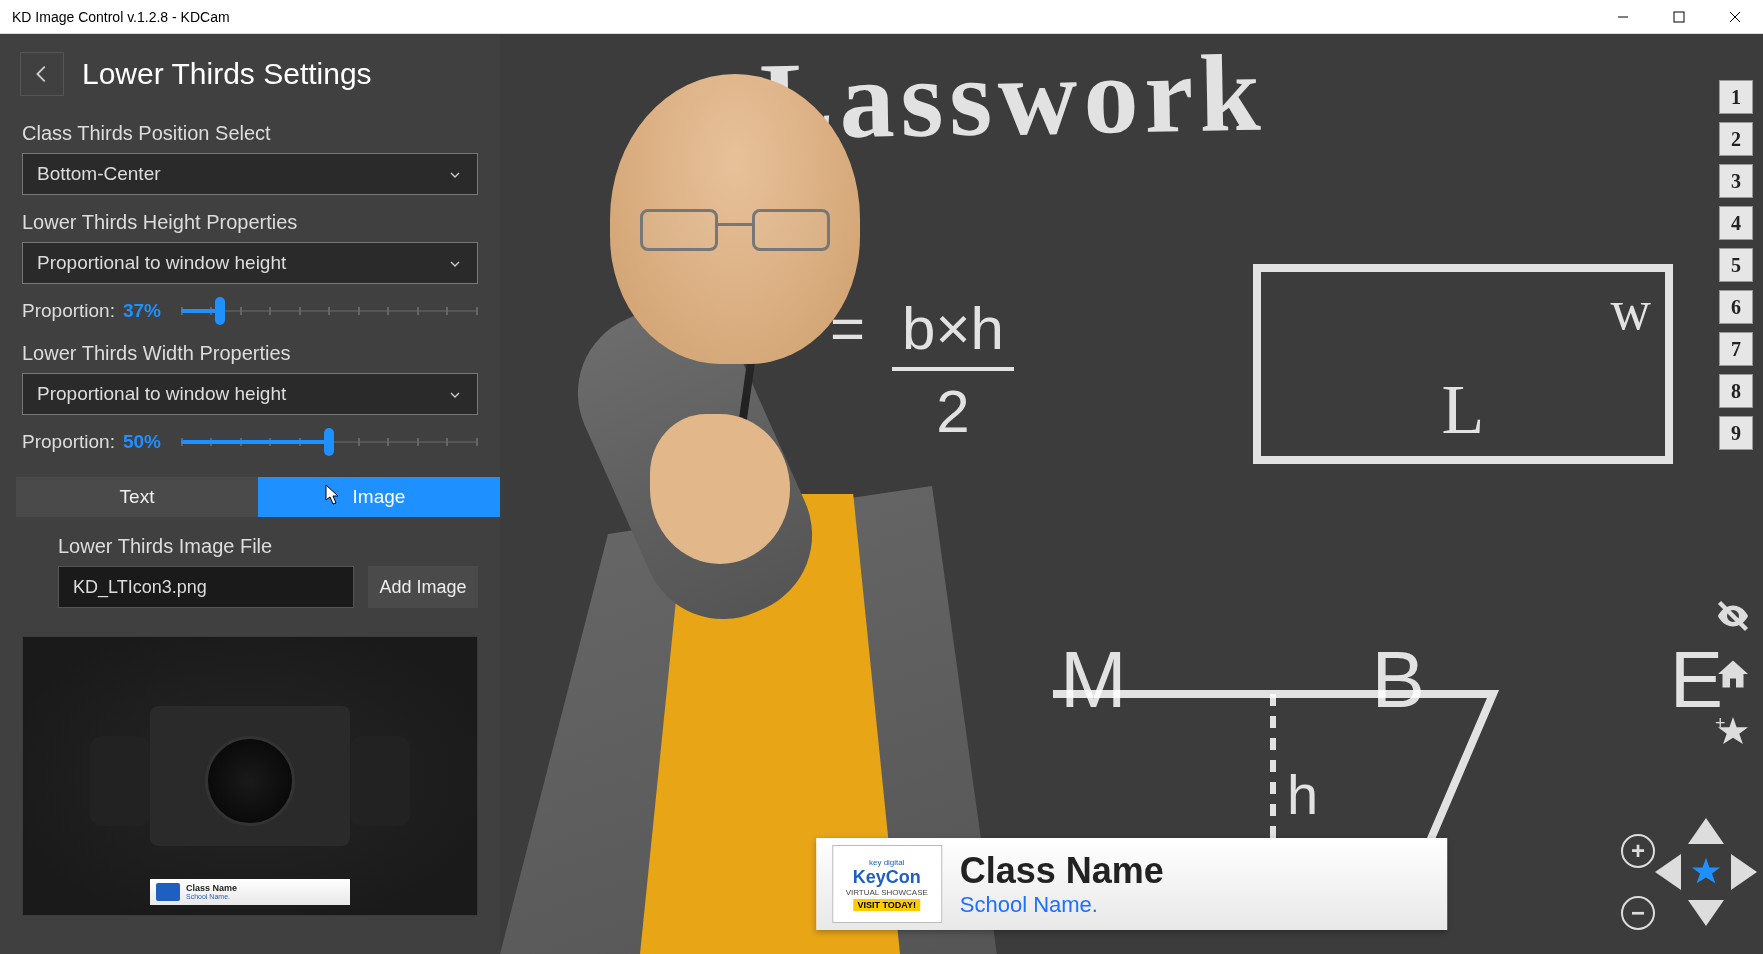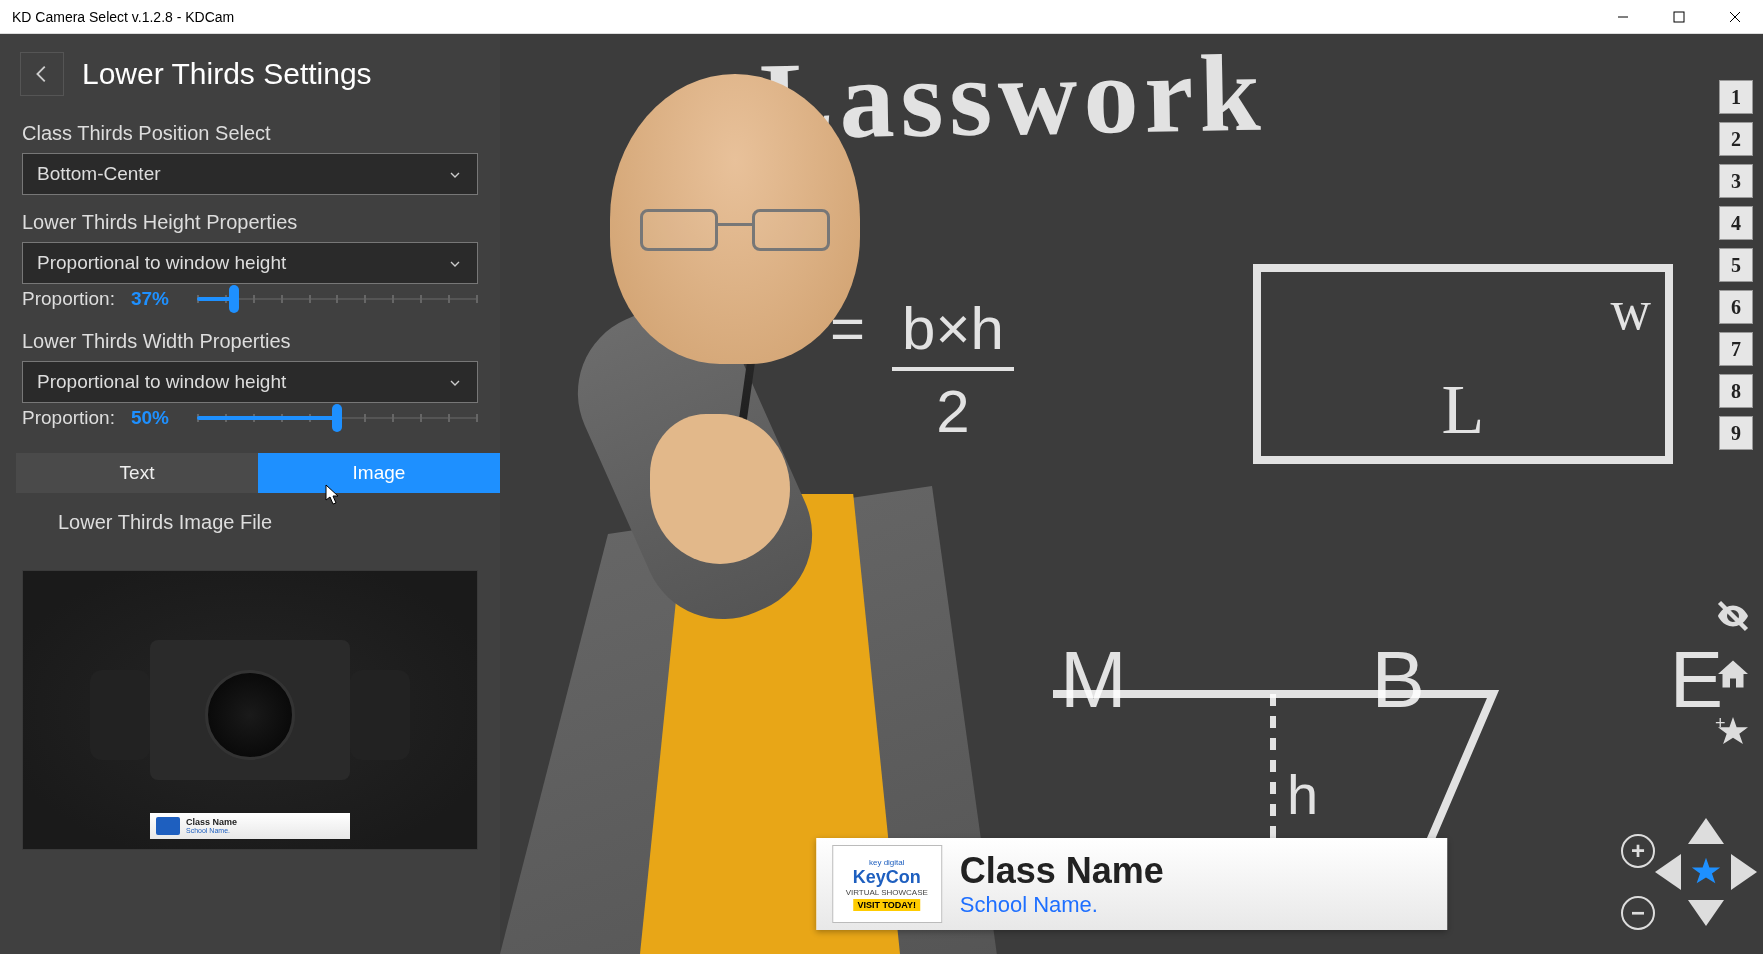--- a/index.html
+++ b/index.html
@@ -16,21 +16,21 @@
 .back-btn { width: 44px; height: 44px; border: 1px solid #555; background: transparent; display: flex; align-items: center; justify-content: center; }
 .back-btn svg { width: 22px; height: 22px; stroke: #ccc; fill: none; stroke-width: 2; }
 .sidebar-title { font-size: 30px; font-weight: 300; color: #fff; }
 
 .section { padding: 8px 22px; }
 .section-label { font-size: 20px; color: #ddd; margin-bottom: 8px; font-weight: 300; }
 .dropdown { width: 100%; height: 42px; background: #2a2a2a; border: 1px solid #777; color: #ddd; padding: 0 14px; font-size: 19px; display: flex; align-items: center; justify-content: space-between; position: relative; }
 .dropdown .chev { width: 16px; height: 16px; }
 .dropdown .chev svg { stroke: #ccc; fill: none; stroke-width: 2; width: 100%; height: 100%; }
 
-.slider-row { display: flex; align-items: center; gap: 16px; margin-top: 0; }
+.slider-row { display: flex; align-items: center; gap: 8px; margin-top: 12px; }
 .slider-label { font-size: 19px; color: #ddd; }
 .slider-value { font-size: 19px; color: #1e90ff; font-weight: 600; }
 .slider-track { flex: 1; height: 30px; position: relative; margin-left: 12px; }
 .slider-line { position: absolute; top: 50%; left: 0; right: 0; height: 2px; background: #555; transform: translateY(-50%); }
 .slider-fill { position: absolute; top: 50%; left: 0; height: 4px; background: #1e90ff; transform: translateY(-50%); border-radius: 2px; }
 .slider-thumb { position: absolute; top: 50%; width: 10px; height: 28px; background: #1e90ff; border-radius: 5px; transform: translate(-50%, -50%); }
 .slider-ticks { position: absolute; top: 50%; left: 0; right: 0; transform: translateY(-50%); display: flex; justify-content: space-between; }
 .slider-ticks span { width: 2px; height: 8px; background: #666; }
 
 .tabs { display: flex; margin-top: 12px; }
@@ -111,21 +111,21 @@
 .dpad .center { position: absolute; top: 50%; left: 50%; transform: translate(-50%,-50%); width: 36px; height: 36px; display: flex; align-items: center; justify-content: center; }
 .dpad .center svg { fill: #1e90ff; width: 34px; height: 34px; }
 
 .cursor { position: absolute; left: 325px; top: 484px; width: 16px; height: 22px; pointer-events: none; z-index: 9999; }
 .cursor svg { width: 100%; height: 100%; }
 </style>
 </head>
 <body>
 
 <div class="titlebar">
-  <span class="titlebar-text">KD Camera Select v.1.2.8 - KDCam</span>
+  <span class="titlebar-text">KD Image Control v.1.2.8 - KDCam</span>
   <div class="titlebar-controls">
     <div class="titlebar-btn">
         <svg width="12" height="12">
           <line x1="1" y1="6" x2="11" y2="6" stroke="#000" stroke-width="1"></line>
         </svg>
       </div>
     <div class="titlebar-btn">
         <svg width="12" height="12">
           <rect x="1" y="1" width="10" height="10" fill="none" stroke="#000" stroke-width="1"></rect>
         </svg>
@@ -225,20 +225,29 @@
       </div>
     </div>
 
     <div class="tabs">
       <div class="tab tab-inactive">Text</div>
       <div class="tab tab-active">Image</div>
     </div>
 
     <div class="section" style="margin-top:10px;margin-left:36px;">
       <div class="section-label">Lower Thirds Image File</div>
+      <div class="file-row">
+        <div class="file-dropdown">
+          <span>KD_LTIcon3.png</span>
+          <span class="chev"><svg viewBox="0 0 24 24">
+                <polyline points="6 9 12 15 18 9" stroke="#ccc" fill="none" stroke-width="2"></polyline>
+              </svg></span>
+        </div>
+        <div class="add-btn">Add Image</div>
+      </div>
     </div>
 
     <div class="preview-box">
       <div class="cam-shape">
         <div class="cam-ear left"></div>
         <div class="cam-ear right"></div>
         <div class="cam-body"></div>
         <div class="cam-lens"></div>
       </div>
       <div class="preview-lt">

